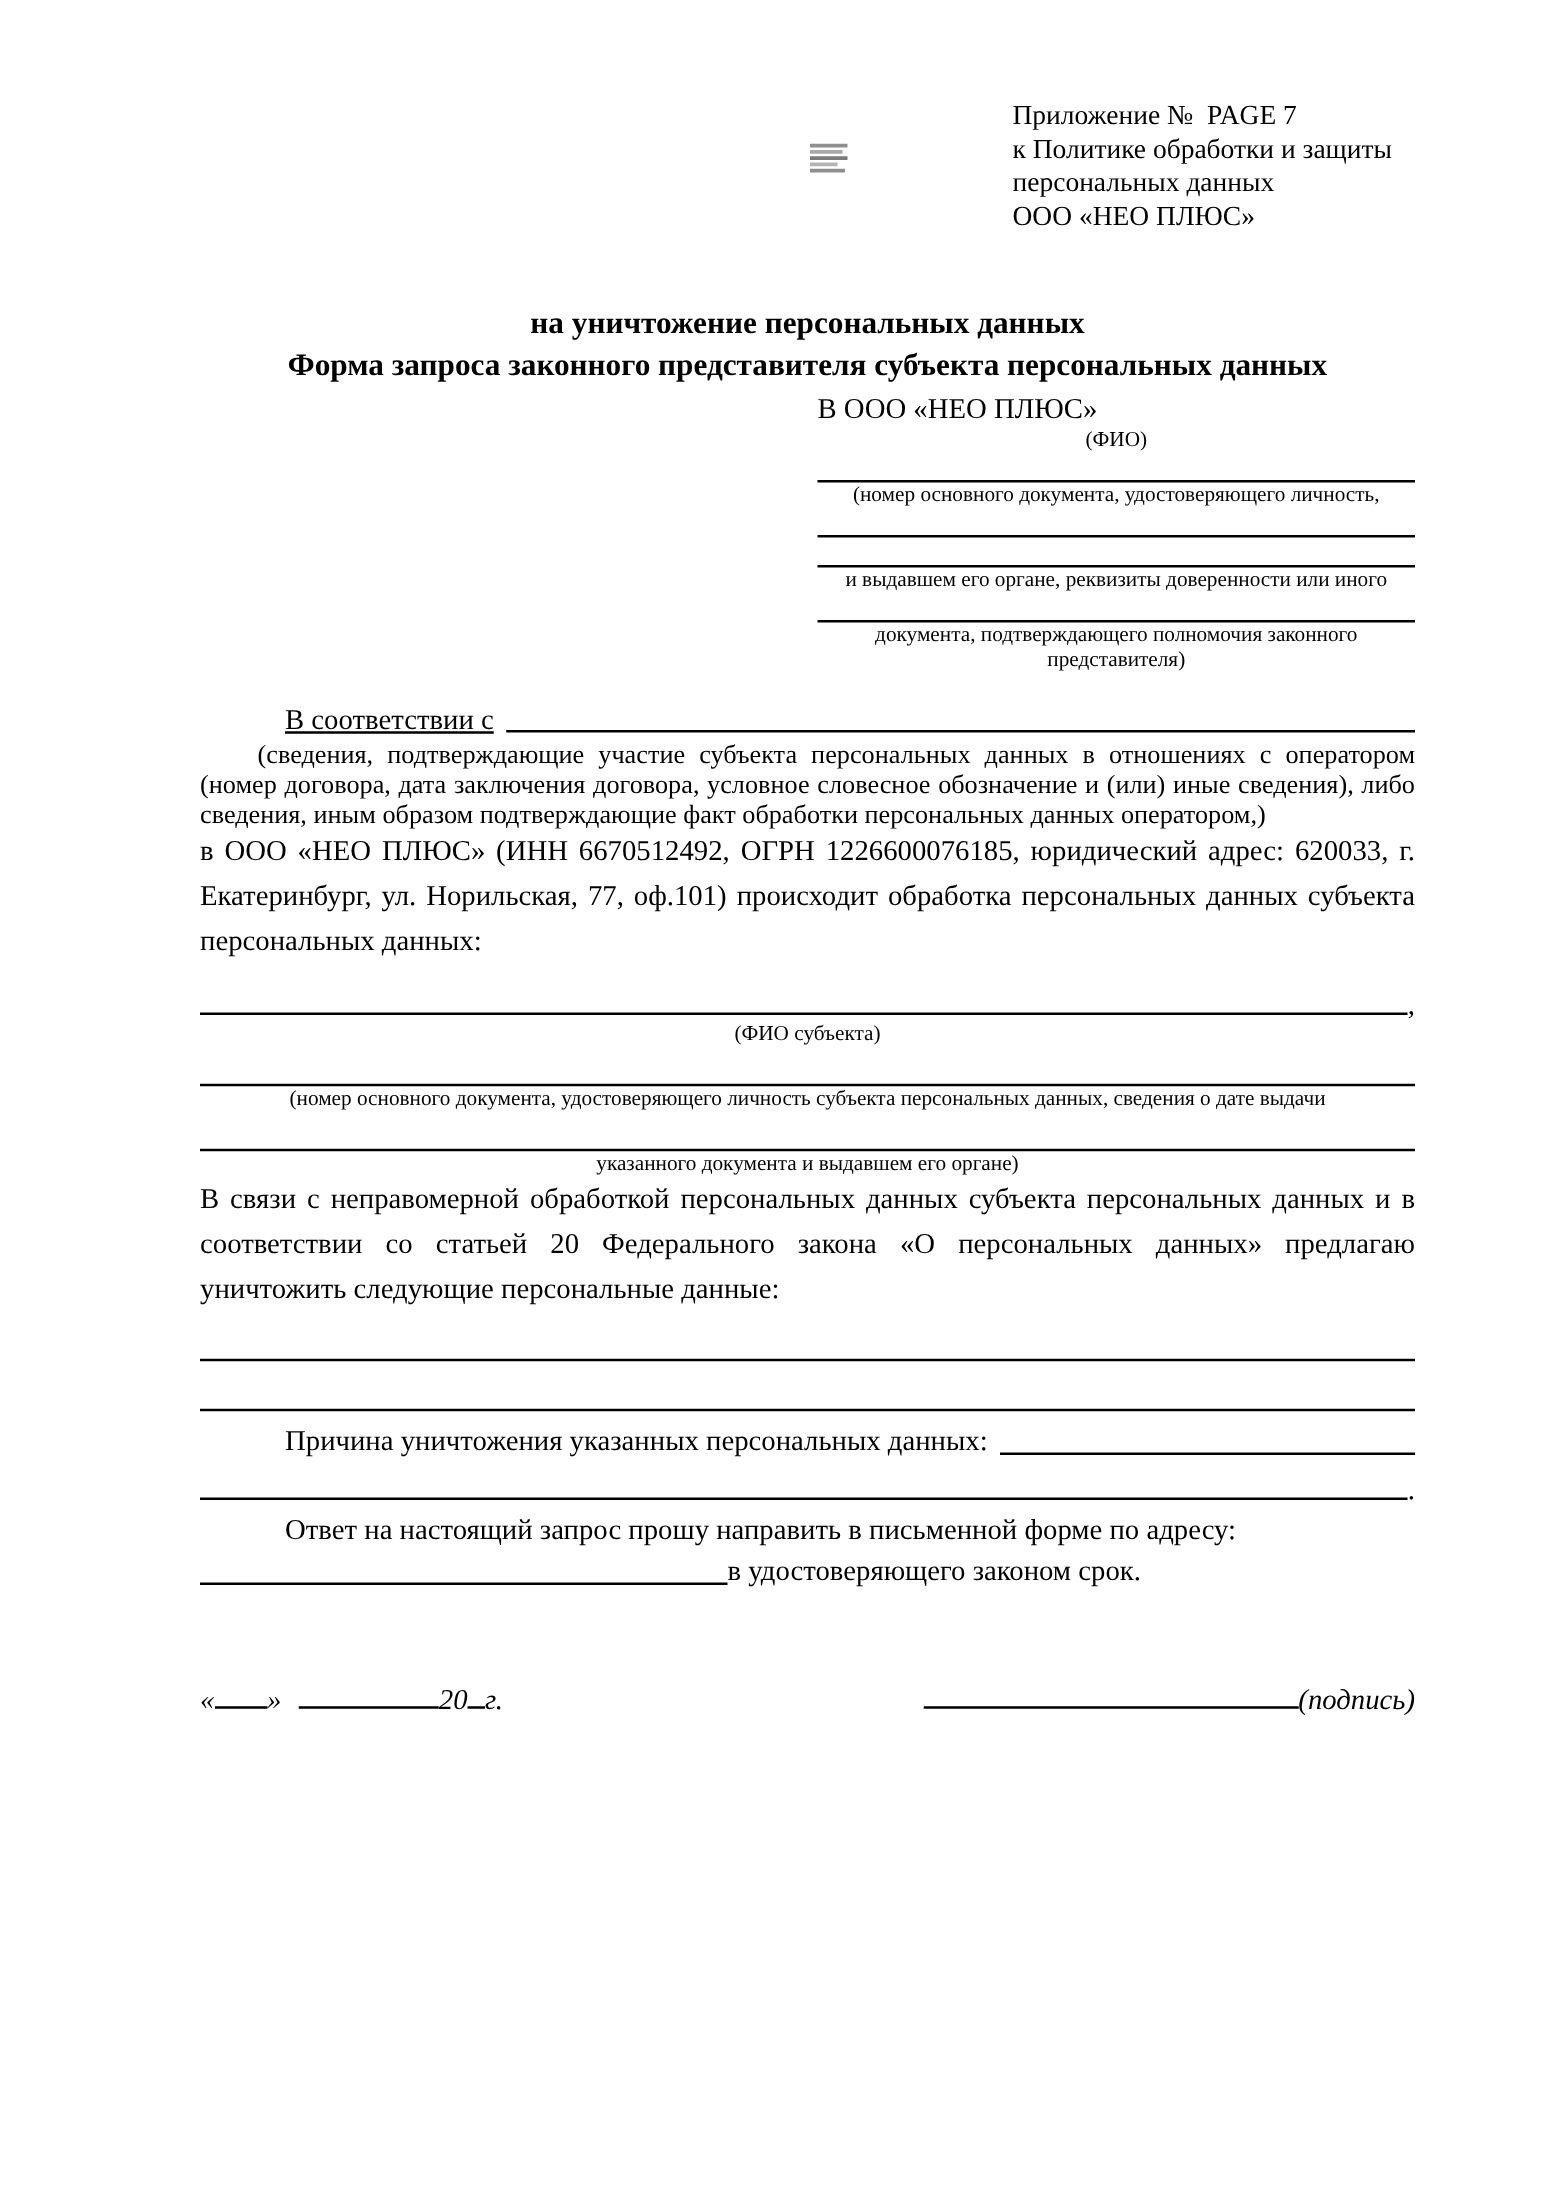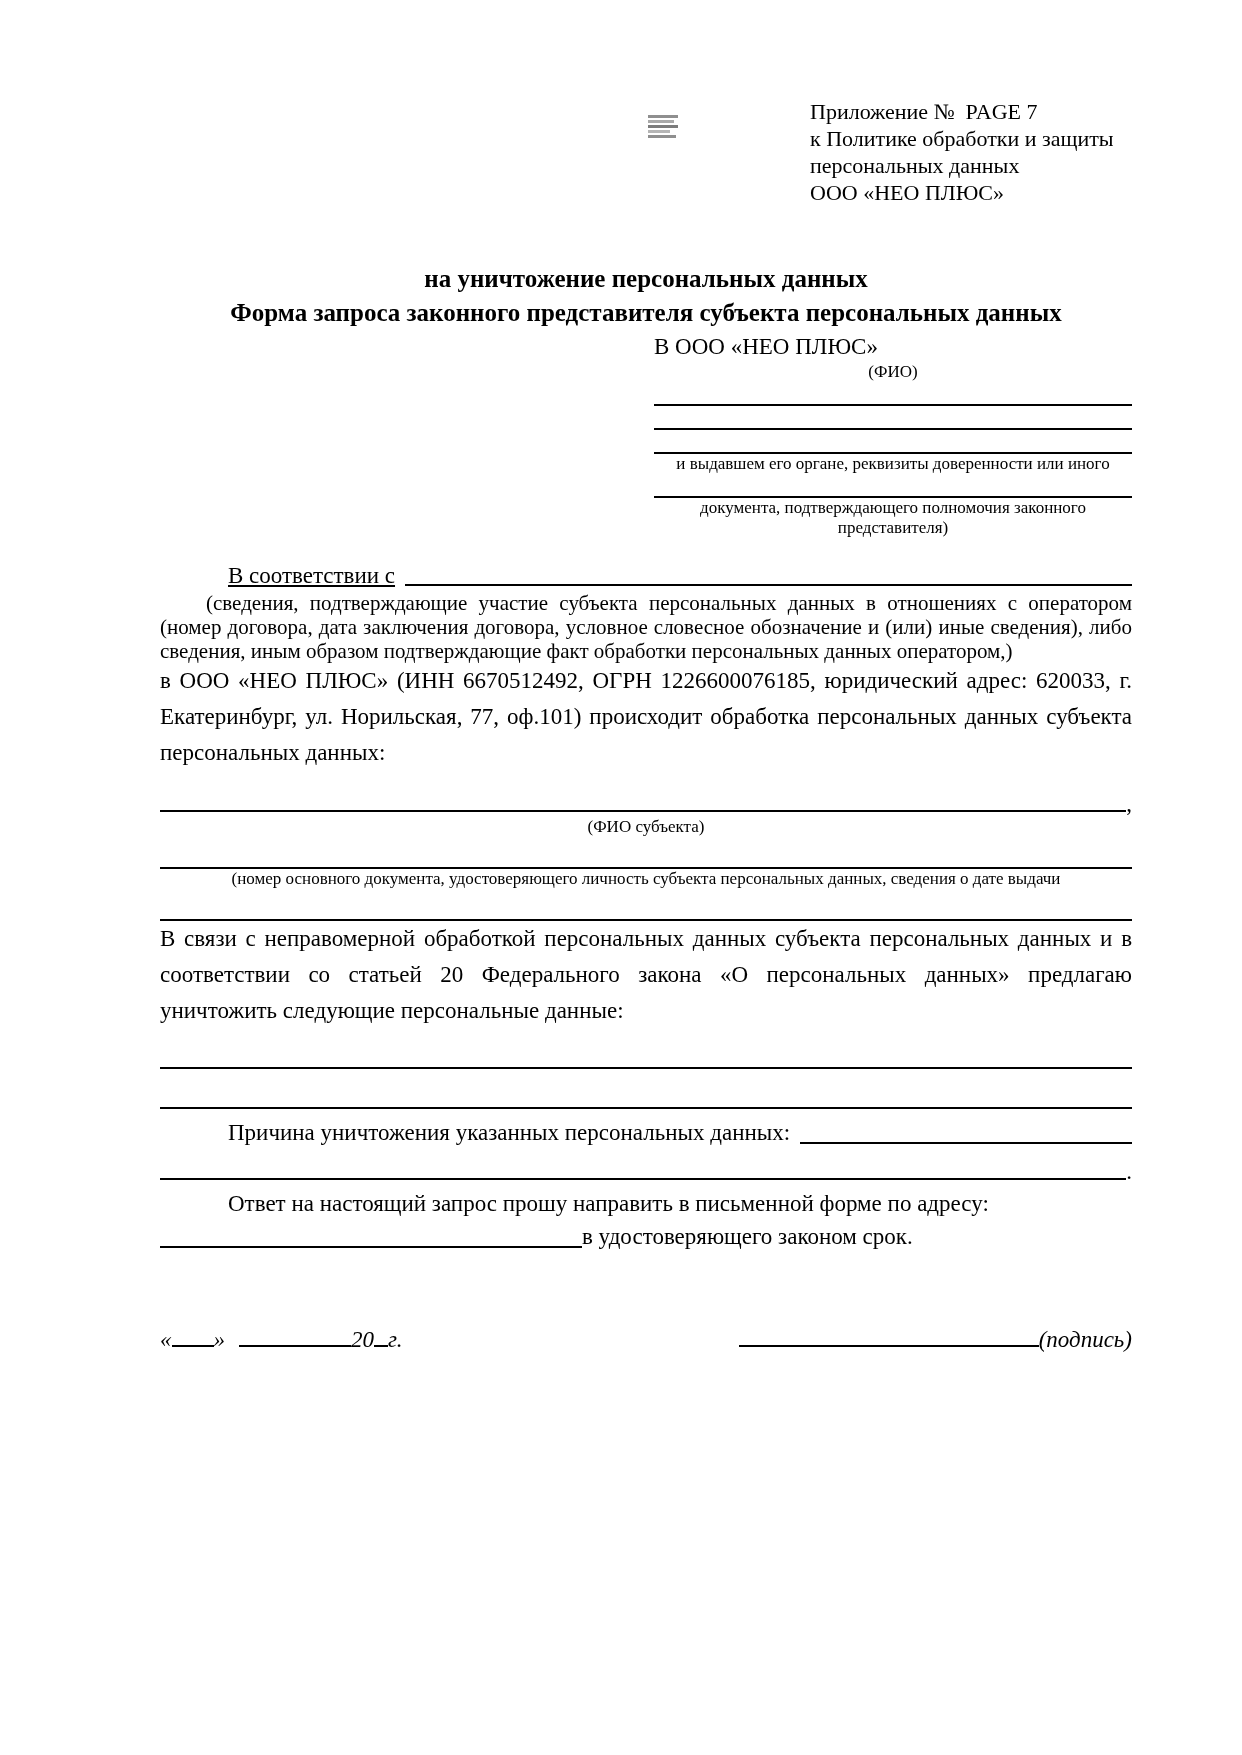--- a/index.html
+++ b/index.html
@@ -15,21 +15,21 @@
   }
   .content { position: absolute; left: 160px; top: 0; width: 972px; }
 
   
   .doc-icon { position: absolute; left: 488px; top: 115px; width: 30px; }
   .doc-icon .stripe { height: 3px; margin-bottom: 2px; background: #8f8f8f; }
   .doc-icon .stripe:nth-child(2) { width: 86%; background: #a9a9a9; }
   .doc-icon .stripe:nth-child(3) { width: 100%; background: #7c7c7c; }
   .doc-icon .stripe:nth-child(4) { width: 72%; background: #b5b5b5; }
   .doc-icon .stripe:nth-child(5) { width: 93%; background: #8f8f8f; }
-  .hdr { padding-top: 98px; margin-left: 650px; }
+  .hdr { padding-top: 78px; margin-left: 650px; }
   .hdr-line { font-size: 22px; line-height: 27px; white-space: pre; }
 
   
   .title { margin-top: 56px; text-align: center; font-weight: 700; font-size: 25px; line-height: 34px; }
 
   
   .addr { width: 478px; margin-left: 494px; font-size: 23px; margin-top: 2px; }
   .addr-to { line-height: 30px; }
   .from-row { display: flex; line-height: 32px; }
   .from-row .lbl { margin-right: 10px; }
@@ -83,20 +83,21 @@
 
     <div class="title">
       <div>на уничтожение персональных данных</div>
       <div>Форма запроса законного представителя субъекта персональных данных</div>
     </div>
 
     <div class="addr">
       <div class="addr-to">В ООО «НЕО ПЛЮС»</div>
       <div class="cap">(ФИО)</div>
       <div class="gline"></div>
+      <div class="cap">(номер основного документа, удостоверяющего личность,</div>
       <div class="gline"></div>
       <div class="gline"></div>
       <div class="cap">и выдавшем его органе, реквизиты доверенности или иного</div>
       <div class="gline"></div>
       <div class="cap">документа, подтверждающего полномочия законного представителя)</div>
     </div>
 
     <div class="accordance">
       <span class="lbl">В соответствии с</span>
       <span class="flex-line"></span>
@@ -106,20 +107,21 @@
     <div class="para">в ООО «НЕО ПЛЮС» (ИНН 6670512492, ОГРН 1226600076185, юридический адрес: 620033, г. Екатеринбург, ул. Норильская, 77, оф.101) происходит обработка персональных данных субъекта персональных данных:</div>
 
     <div class="subject-row">
       <span class="flex-line"></span>
       <span class="suffix">,</span>
     </div>
     <div class="cap">(ФИО субъекта)</div>
     <div class="gline wide"></div>
     <div class="cap">(номер основного документа, удостоверяющего личность субъекта персональных данных, сведения о дате выдачи</div>
     <div class="gline wide"></div>
+    <div class="cap">указанного документа и выдавшем его органе)</div>
 
     <div class="para">В связи с неправомерной обработкой персональных данных субъекта персональных данных и в соответствии со статьей 20 Федерального закона «О персональных данных» предлагаю уничтожить следующие персональные данные:</div>
 
     <div class="blankline"></div>
     <div class="blankline"></div>
 
     <div class="reason-row">
       <span class="lbl">Причина уничтожения указанных персональных данных:</span>
       <span class="flex-line"></span>
     </div>

